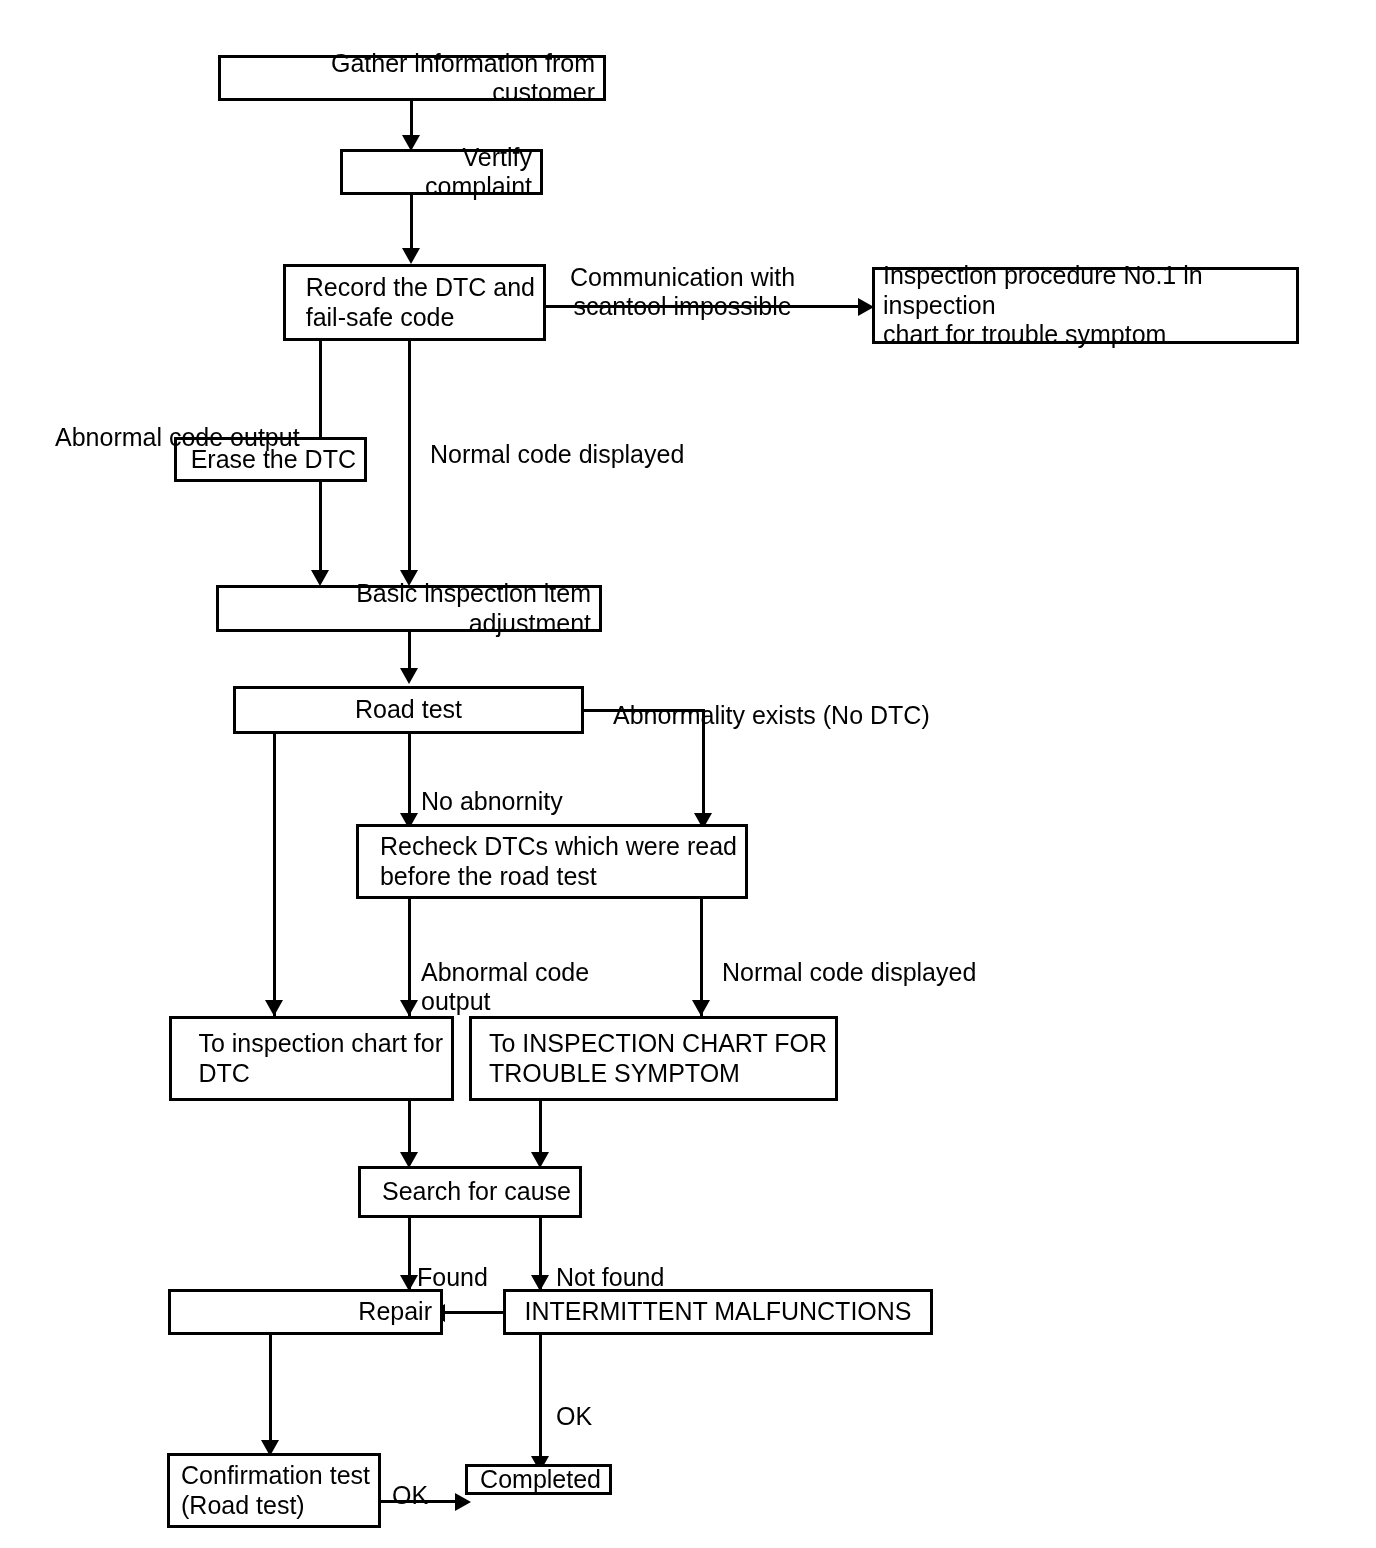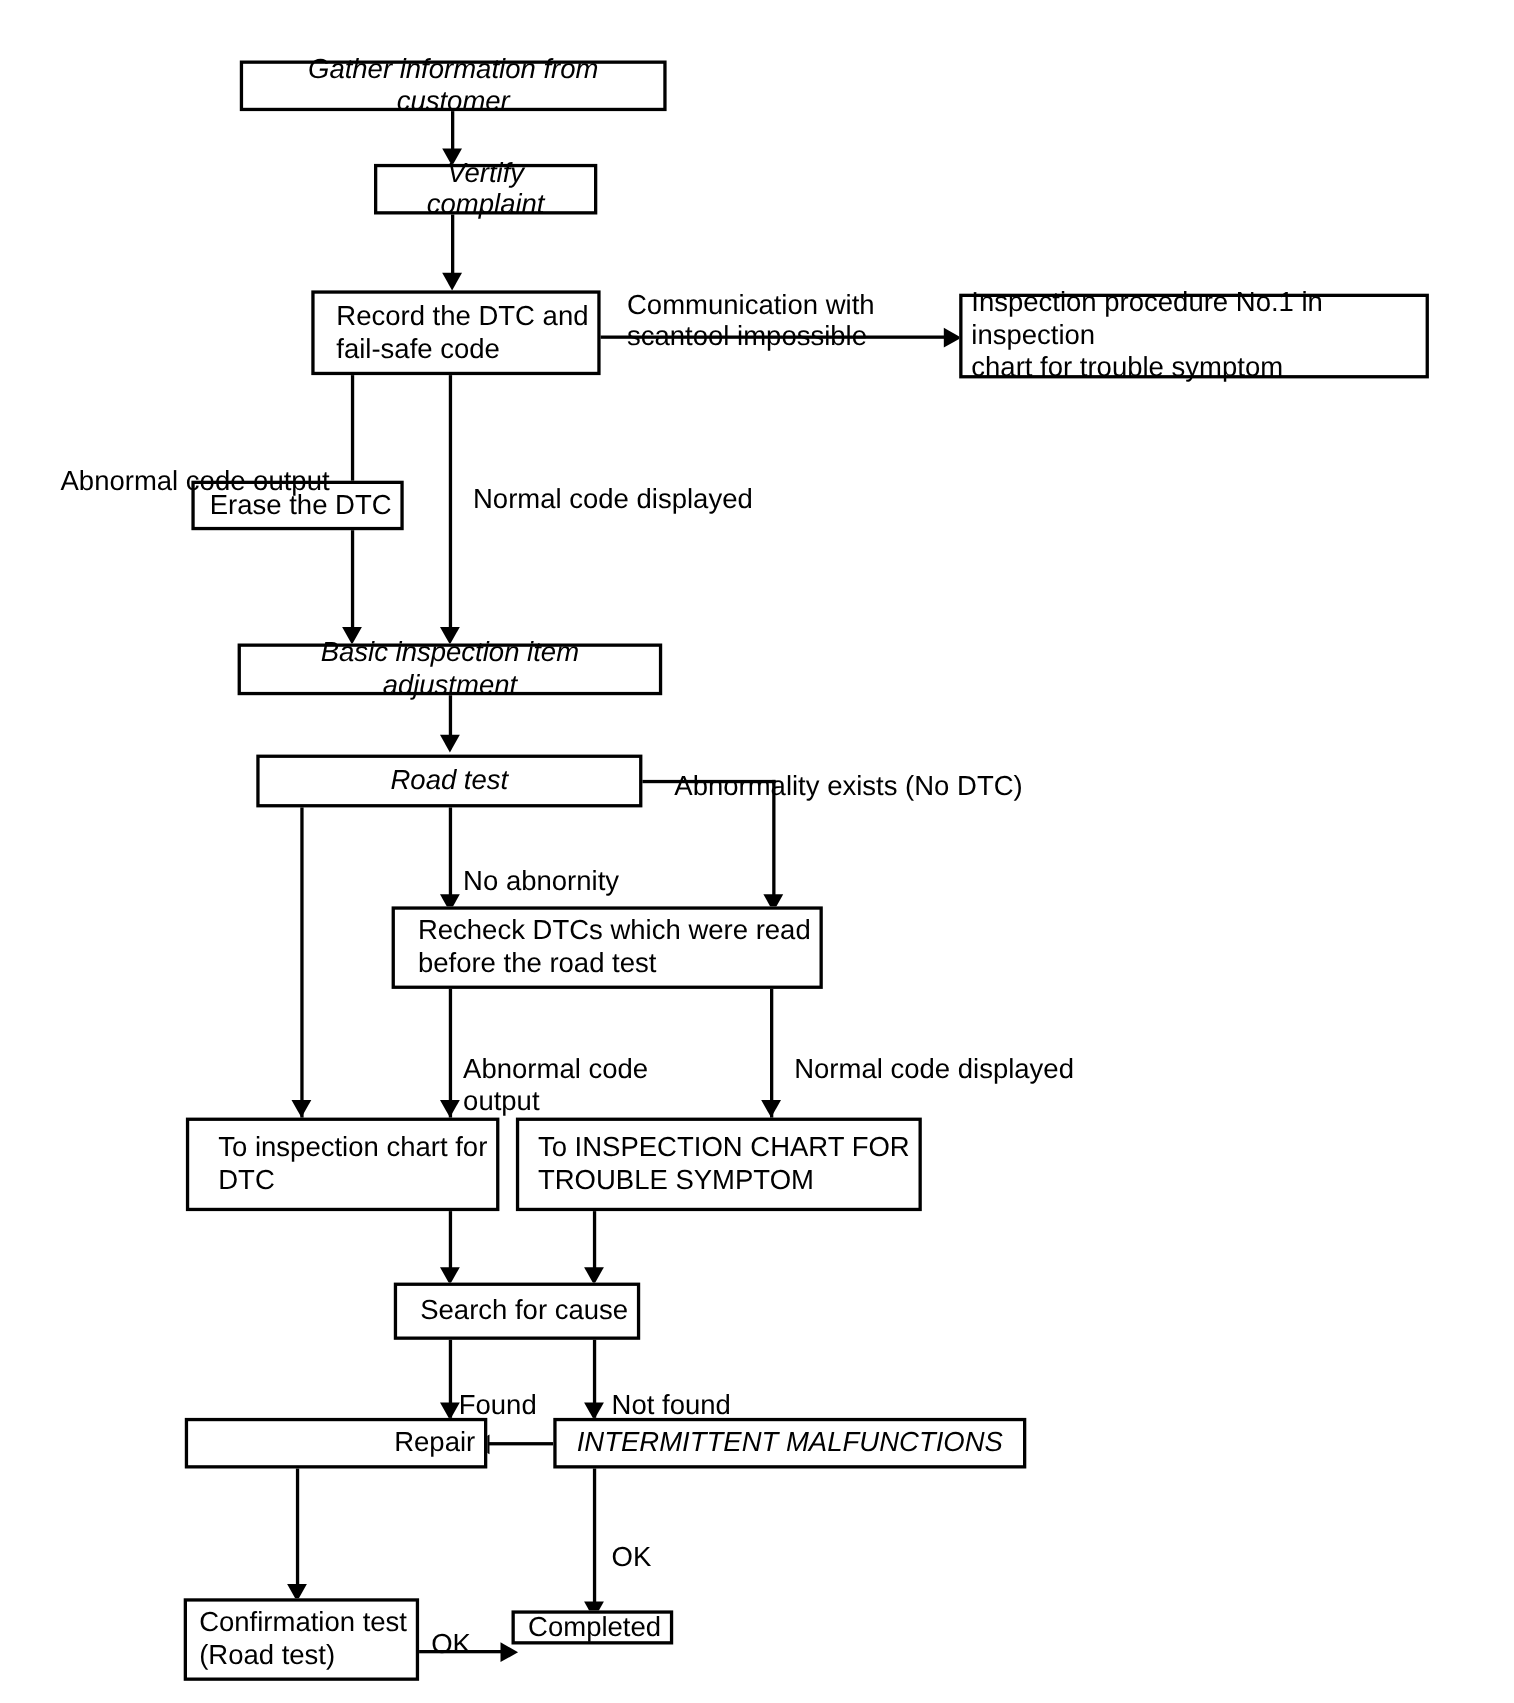--- a/index.html
+++ b/index.html
@@ -27,22 +27,21 @@
     color: #000000;
     display: flex;
     flex-direction: column;
     justify-content: center;
     padding: 2px 8px;
     white-space: pre-line;
     z-index: 3;
   }
   .node.center {
     align-items: center;
-    text-align: center;
-    font-style: italic;
+    text-align: right;
   }
   .node.left {
     align-items: flex-end;
     text-align: left;
   }
   .edge-label {
     position: absolute;
     font-size: 25px;
     line-height: 1.18;
     color: #000000;
@@ -208,21 +207,21 @@
   </div>
 
   <div class="node center" style="left:503px; top:1289px; width:430px; height:46px;">
     <span>INTERMITTENT MALFUNCTIONS</span>
   </div>
 
   <div class="node left" style="left:465px; top:1464px; width:147px; height:31px;">
     <span>Completed</span>
   </div>
 
-  <div class="edge-label" style="left:570px; top:233px;">
+  <div class="edge-label" style="left:570px; top:233px;text-align:center;">
     <span>Communication with
 scantool impossible</span>
   </div>
 
   <div class="edge-label" style="left:55px; top:393px;">
     <span>Abnormal code output</span>
   </div>
 
   <div class="edge-label" style="left:430px; top:410px;">
     <span>Normal code displayed</span>

